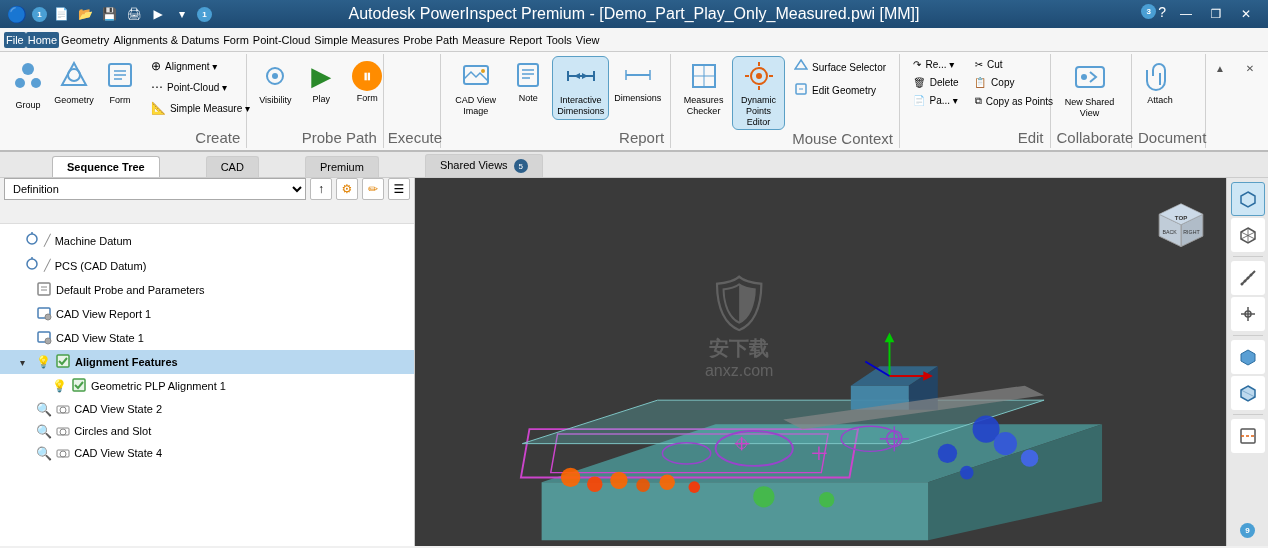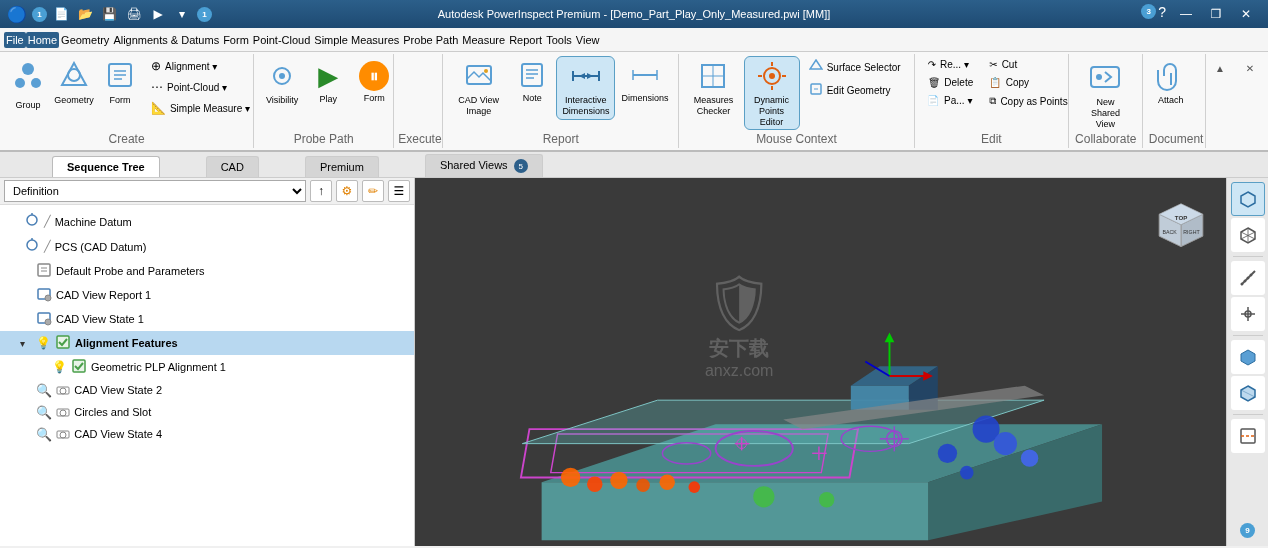--- a/index.html
+++ b/index.html
@@ -9,21 +9,21 @@
     #title-bar {
       height: 28px;
       background: linear-gradient(to bottom, #2c5f8a, #1e4a72);
       display: flex;
       align-items: center;
       justify-content: space-between;
       padding: 0 8px;
       color: white;
     }
     #title-bar .title-left { display: flex; align-items: center; gap: 6px; }
-    #title-bar .title-text { font-size: 11px; flex: 1; text-align: center; position: absolute; left: 0; right: 0; pointer-events: none; }
+    #title-bar .title-text { font-size: 16px; flex: 1; text-align: center; position: absolute; left: 0; right: 0; pointer-events: none; }
     #title-bar .win-controls { display: flex; gap: 2px; }
     .win-btn { width: 28px; height: 20px; background: transparent; border: none; color: white; cursor: pointer; font-size: 12px; display: flex; align-items: center; justify-content: center; }
     .qat-icon { width: 18px; height: 18px; display: flex; align-items: center; justify-content: center; color: white; font-size: 12px; cursor: pointer; }
 
     
     #menu-bar {
       height: 24px;
       background: #f5f5f5;
       border-bottom: 1px solid #ccc;
       display: flex;
@@ -50,23 +50,23 @@
       padding: 2px 6px 0 6px;
       min-width: 0;
     }
     .ribbon-group-content {
       display: flex;
       align-items: flex-start;
       gap: 2px;
       flex: 1;
     }
     .ribbon-group-label {
-      font-size: 12px;
+      font-size: 15px;
       color: #666;
-      text-align: center;
+      text-align: right;
       padding-bottom: 2px;
       margin-top: auto;
     }
     .ribbon-btn {
       display: flex;
       flex-direction: column;
       align-items: center;
       justify-content: flex-start;
       padding: 4px 6px 2px 6px;
       cursor: pointer;
@@ -128,25 +128,24 @@
 
     
     #left-panel {
       width: 415px;
       border-right: 1px solid #ccc;
       background: white;
       display: flex;
       flex-direction: column;
     }
     #panel-toolbar {
-      height: 27px;
+      height: 46px;
       background: #f0f0f0;
       border-bottom: 1px solid #ddd;
       display: flex;
-      align-items: center;
       padding: 0 4px;
       gap: 4px;
     }
     .panel-toolbar-select {
       flex: 1;
       height: 22px;
       border: 1px solid #aaa;
       background: white;
       font-size: 11px;
       padding: 0 4px;

